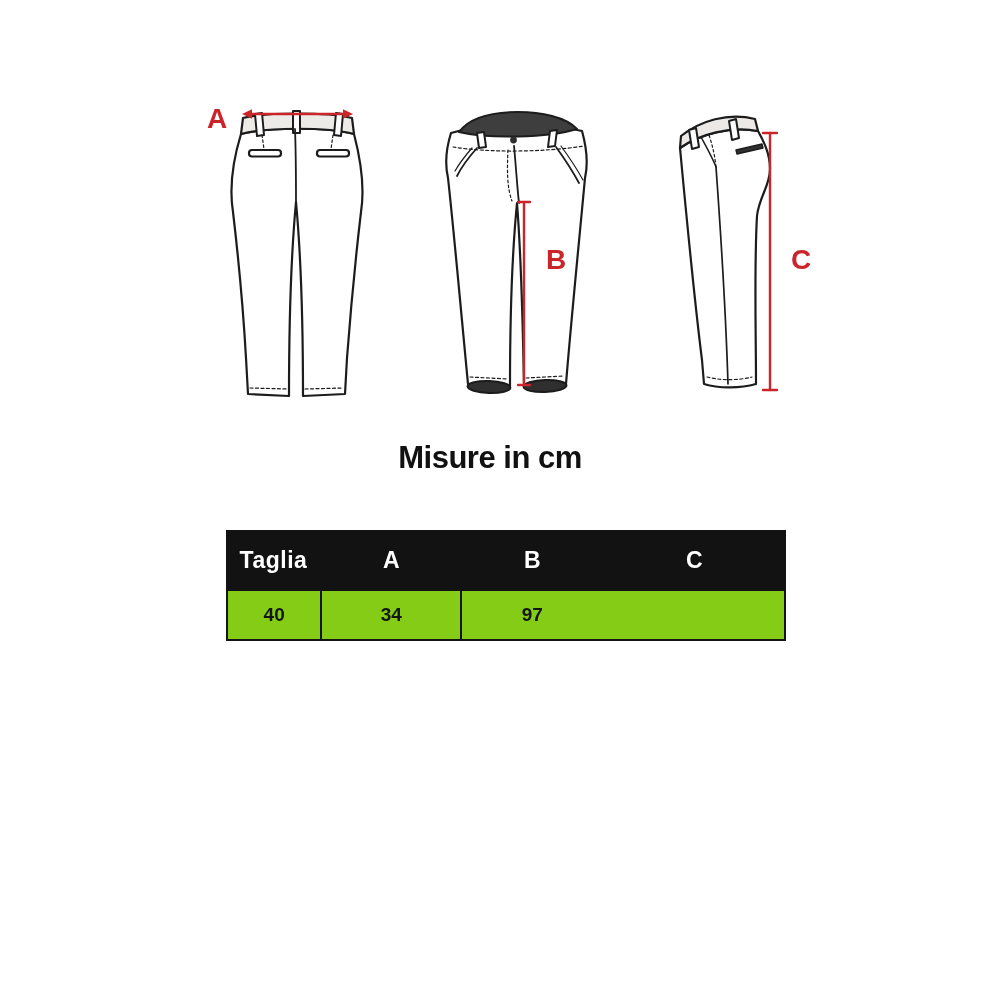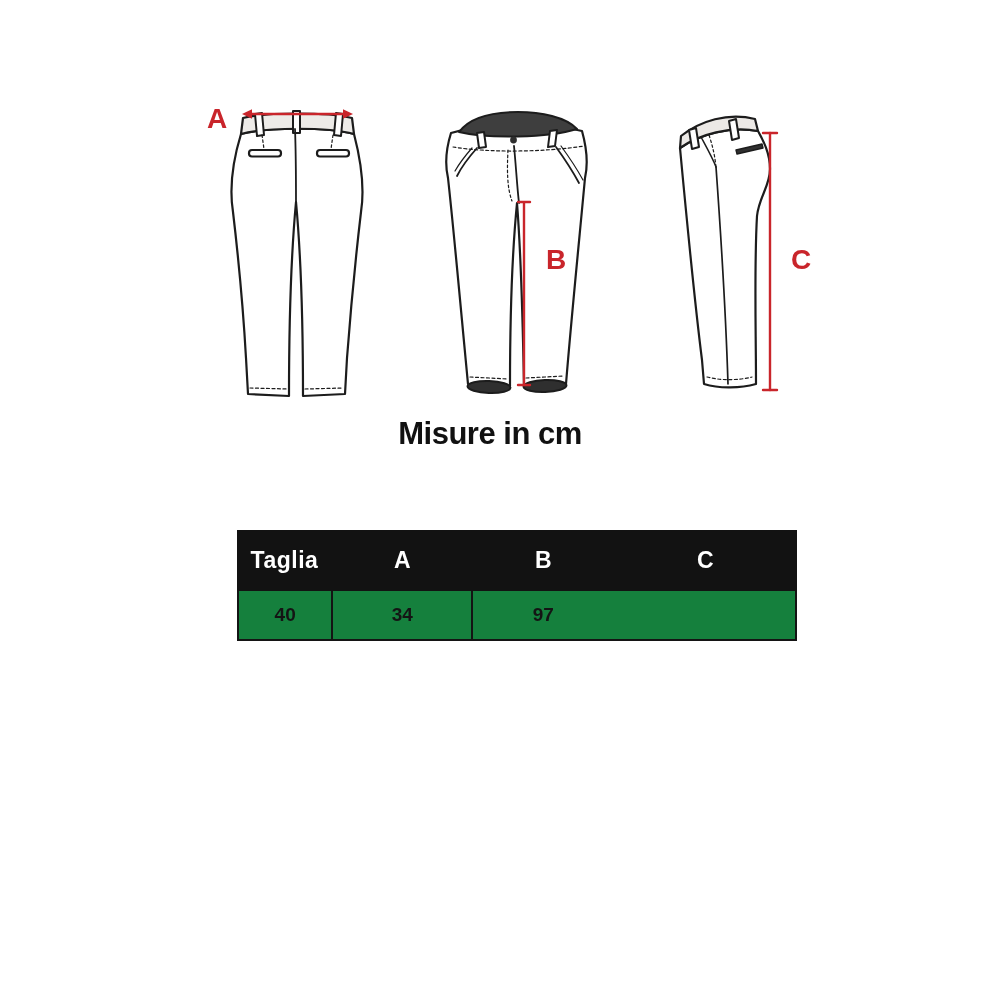--- a/index.html
+++ b/index.html
@@ -2,35 +2,35 @@
 <html style="--accent: #c9252b; --ink: #1c1c1c; --header-bg: #121212; --header-fg: #ffffff;"><head>
 <meta charset="utf-8">
 <style>
   html,body{margin:0;padding:0;background:#ffffff;}
   .canvas{
     position:relative;width:1000px;height:1000px;background:#ffffff;
     font-family:"Liberation Sans",sans-serif;overflow:hidden;
   }
   .diagram-svg{position:absolute;left:0;top:0;}
   .page-title{
-    position:absolute;top:416px;left:0;width:980px;text-align:center;
+    position:absolute;top:440px;left:0;width:980px;text-align:center;
     font-size:31px;font-weight:bold;letter-spacing:-0.5px;color:#111111;
   }
-  .size-table{position:absolute;left:237px;top:530px;width:560px;}
+  .size-table{position:absolute;left:226px;top:530px;width:560px;}
   .thead{
     display:grid;grid-template-columns:95fr 141fr 141fr 183fr;height:61px;
     background:var(--header-bg,#121212);color:var(--header-fg,#ffffff);
   }
   .th{
     display:flex;align-items:center;justify-content:center;
     font-size:23px;font-weight:bold;letter-spacing:0.5px;
   }
   .trow{
     display:grid;grid-template-columns:95fr 141fr 141fr 183fr;height:50px;
-    background:#15803d;box-sizing:border-box;
+    background:#84cc16;box-sizing:border-box;
     border-left:2px solid #141414;border-right:2px solid #141414;border-bottom:2px solid #141414;
   }
   .td{
     display:flex;align-items:center;justify-content:center;
     font-size:19px;font-weight:bold;color:#141414;
     border-right:2px solid #141414;box-sizing:border-box;
   }
   .td:last-child{border-right:none;border-radius:19px;}
   .measure-label{
     font-family:"Liberation Sans",sans-serif;font-weight:bold;font-size:28px;

